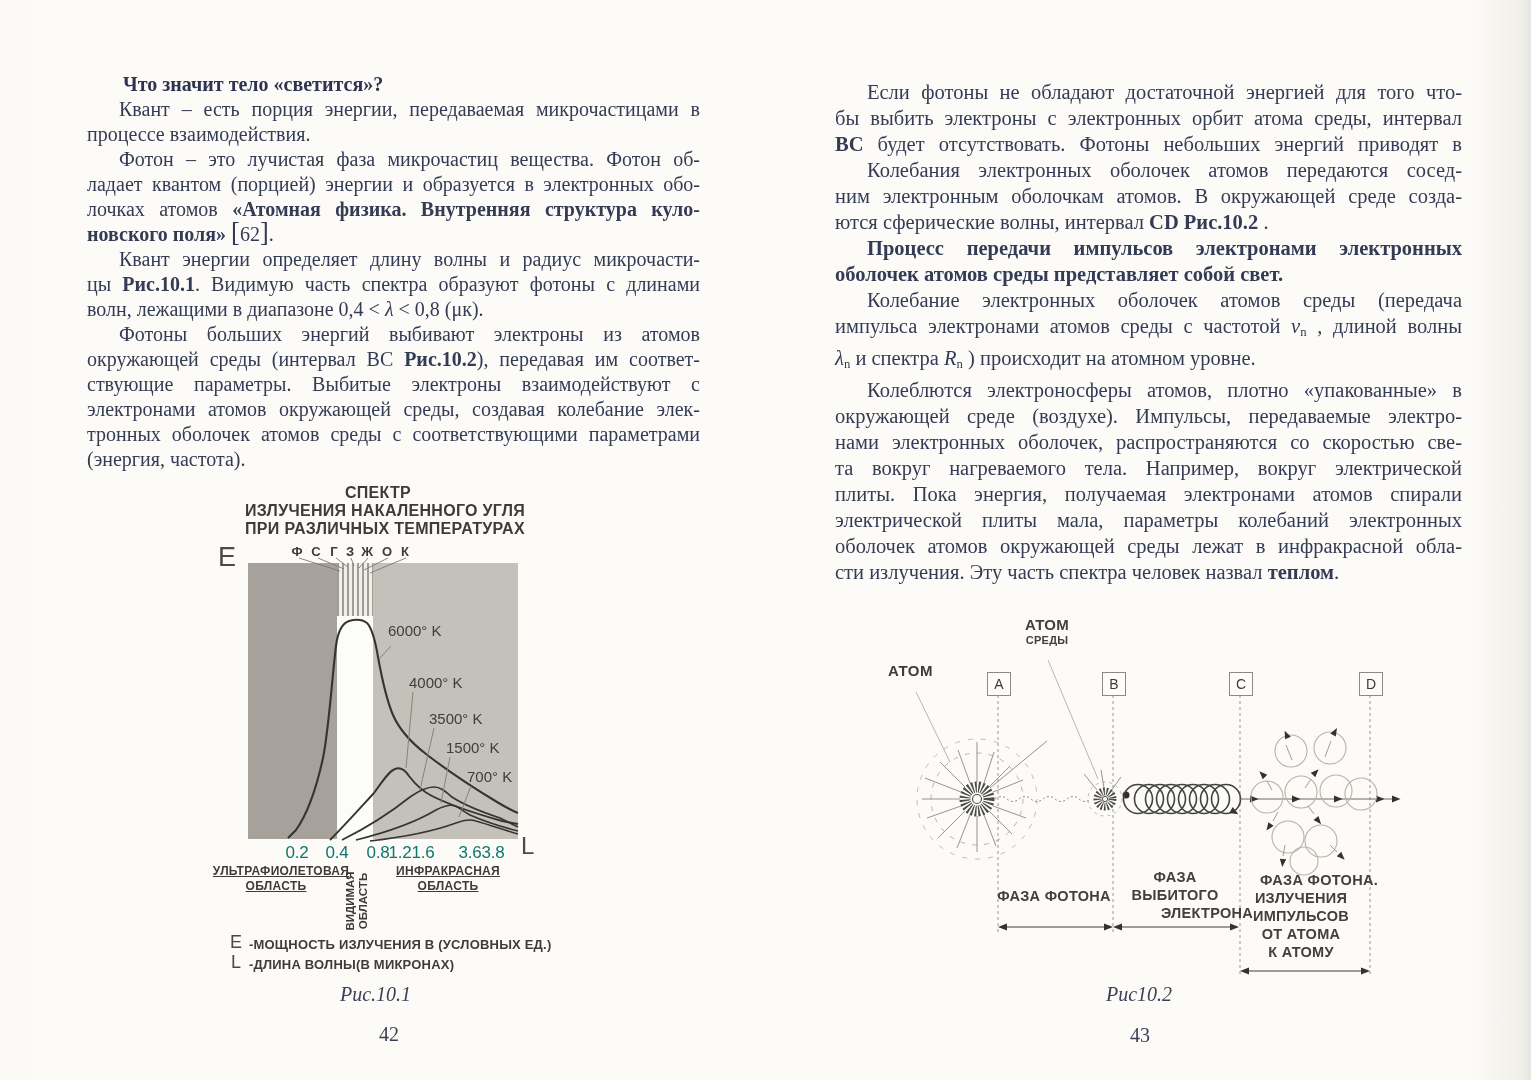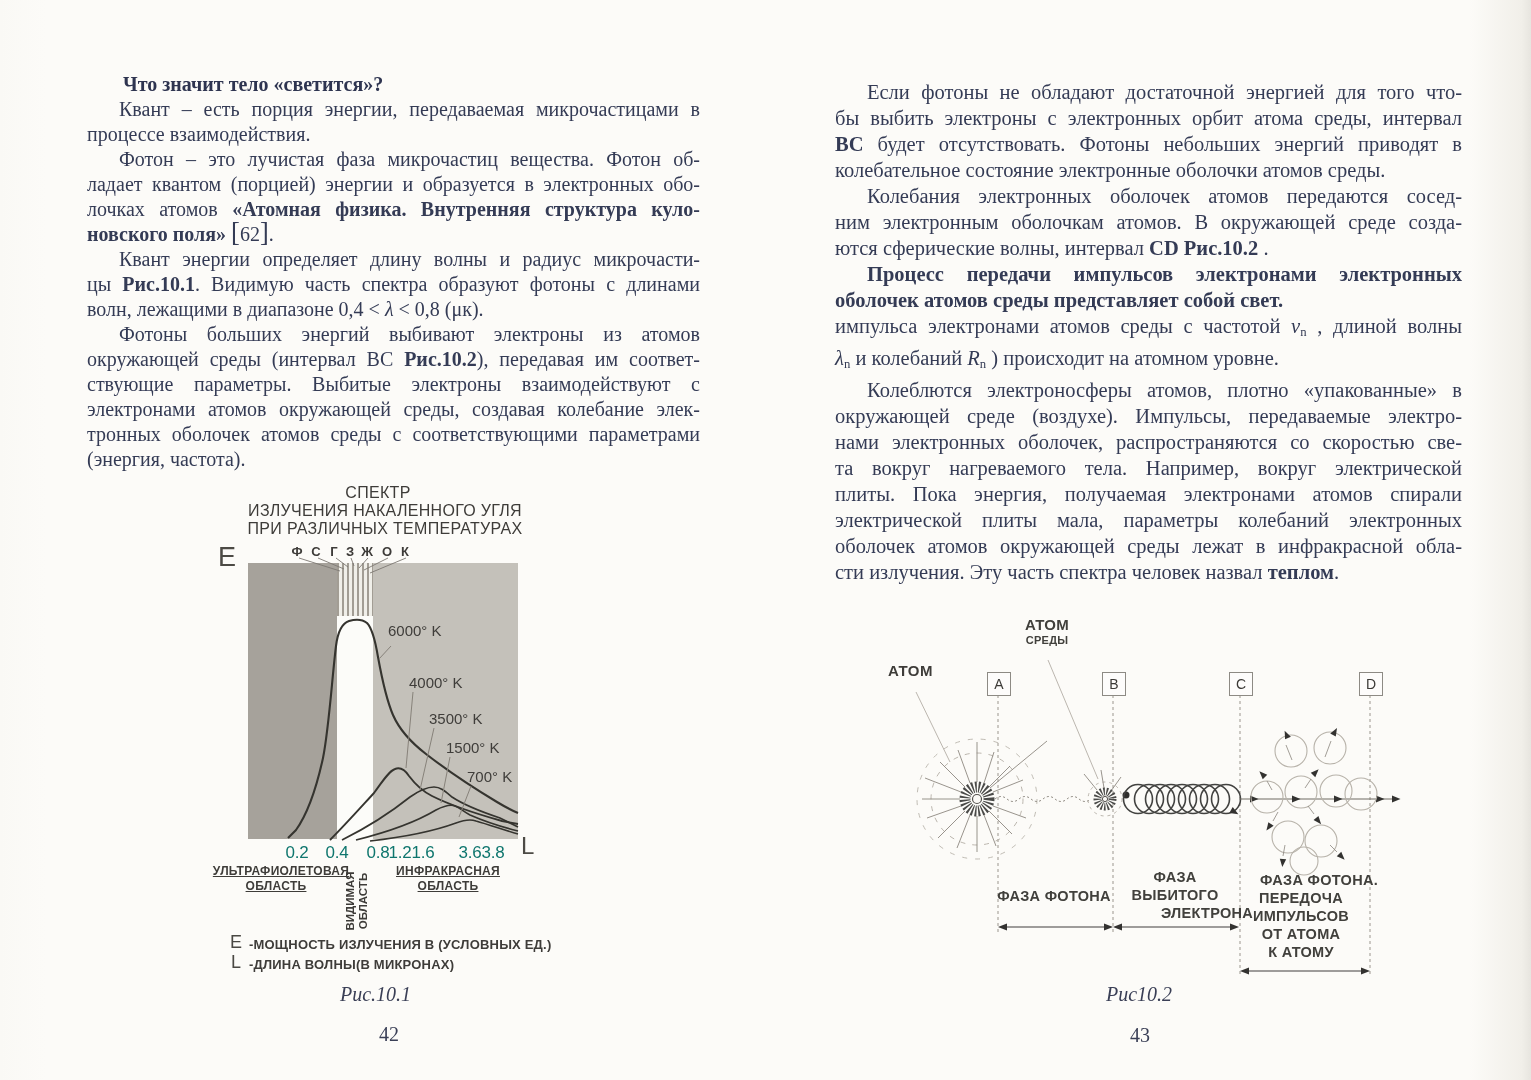--- a/index.html
+++ b/index.html
@@ -16,21 +16,21 @@
   .jst{text-align:justify;text-align-last:justify;}
   .ind{padding-left:32px;}
   .frm{line-height:32px;}
   .b{font-weight:bold;}
   .it{font-style:italic;}
   .sb{font-size:0.62em;vertical-align:-0.22em;}
   .bg{font-size:1.32em;line-height:0;font-weight:400;}
   .heading{font:bold 20px/25px "Liberation Serif", serif;color:#2e3450;padding-left:36px;}
   
   .ftxt{font-family:"Liberation Sans", sans-serif;color:#3e3c39;white-space:nowrap;}
-  .fig-title{font-weight:normal;font-size:16px;letter-spacing:0.3px;transform:translateX(-50%);}
+  .fig-title{font-weight:bold;font-size:16px;letter-spacing:0.3px;transform:translateX(-50%);}
   .spec{font-weight:bold;font-size:13px;transform:translateX(-50%);}
   .tick{font-size:17px;color:#0f766e;transform:translateX(-50%);letter-spacing:-0.2px;}
   .curvelab{font-size:15px;color:#3f3d3a;}
   .region{font-weight:bold;font-size:12px;letter-spacing:0.3px;transform:translateX(-50%);text-decoration:underline;}
   .legend-sym{font-size:18px;color:#4a4843;}
   .legend-t{font-weight:bold;font-size:13px;letter-spacing:0.2px;}
   .axisletter{font-size:27px;color:#4c4a45;}
   .caption{font:italic 20px "Liberation Serif", serif;color:#3a3f56;}
   .pagenum{font:20px "Liberation Serif", serif;color:#3a3f56;}
   .marker-box{position:absolute;width:22px;height:22px;border:1px solid #8d8a84;
@@ -216,28 +216,28 @@
       <div class="tl jst"><span>тронных оболочек атомов среды с соответствующими параметрами</span></div>
       <div class="tl"><span>(энергия, частота).</span></div>
     </div>
 </div>
 
 <div class="col rcol" style="left:835px;top:79px;width:627px;">
   <div>
       <div class="tl jst ind"><span>Если фотоны не обладают достаточной энергией для того что-</span></div>
       <div class="tl jst"><span>бы выбить электроны с электронных орбит атома среды, интервал</span></div>
       <div class="tl jst"><span class="b">ВС</span><span> будет отсутствовать. Фотоны небольших энергий приводят в</span></div>
-      <div class="tl"><span>колебательное состояние электронные оболочки атомов среды.</span></div>
       <div class="tl jst ind"><span>Колебания электронных оболочек атомов передаются сосед-</span></div>
       <div class="tl jst"><span>ним электронным оболочкам атомов. В окружающей среде созда-</span></div>
       <div class="tl"><span>ются сферические волны, интервал </span><span class="b">CD Рис.10.2</span><span> .</span></div>
       <div class="tl jst ind"><span class="b">Процесс передачи импульсов электронами электронных</span></div>
       <div class="tl"><span class="b">оболочек атомов среды представляет собой свет.</span></div>
+      <div class="tl jst ind"><span>Колебание электронных оболочек атомов среды (передача</span></div>
       <div class="tl jst frm"><span>импульса электронами атомов среды с частотой </span><span class="it">ν</span><span class="sb">n</span><span> , длиной волны</span></div>
-      <div class="tl frm"><span class="it">λ</span><span class="sb">n</span><span> и колебаний </span><span class="it">R</span><span class="sb">n</span><span> ) происходит на атомном уровне.</span></div>
+      <div class="tl frm"><span class="it">λ</span><span class="sb">n</span><span> и спектра </span><span class="it">R</span><span class="sb">n</span><span> ) происходит на атомном уровне.</span></div>
       <div class="tl jst ind"><span>Колеблются электроносферы атомов, плотно «упакованные» в</span></div>
       <div class="tl jst"><span>окружающей среде (воздухе). Импульсы, передаваемые электро-</span></div>
       <div class="tl jst"><span>нами электронных оболочек, распространяются со скоростью све-</span></div>
       <div class="tl jst"><span>та вокруг нагреваемого тела. Например, вокруг электрической</span></div>
       <div class="tl jst"><span>плиты. Пока энергия, получаемая электронами атомов спирали</span></div>
       <div class="tl jst"><span>электрической плиты мала, параметры колебаний электронных</span></div>
       <div class="tl jst"><span>оболочек атомов окружающей среды лежат в инфракрасной обла-</span></div>
       <div class="tl"><span>сти излучения. Эту часть спектра человек назвал </span><span class="b">теплом</span><span>.</span></div>
     </div>
 </div>
@@ -298,19 +298,19 @@
 <div class="marker-box" style="left:1229px;top:672px;">C</div>
 <div class="marker-box" style="left:1359px;top:672px;">D</div>
 
 <div class="abs ftxt phase" style="left:1054px;top:888px;">ФАЗА ФОТОНА</div>
 
 <div class="abs ftxt phase" style="left:1175px;top:869px;">ФАЗА</div>
 <div class="abs ftxt phase" style="left:1175px;top:887px;">ВЫБИТОГО</div>
 <div class="abs ftxt phase" style="left:1171px;top:905px;margin-left:36px;">ЭЛЕКТРОНА</div>
 
 <div class="abs ftxt phase" style="left:1301px;top:872px;padding-left:36px;">ФАЗА ФОТОНА.</div>
-<div class="abs ftxt phase" style="left:1301px;top:890px;">ПЕРЕДОЧА</div>
+<div class="abs ftxt phase" style="left:1301px;top:890px;">ИЗЛУЧЕНИЯ</div>
 <div class="abs ftxt phase" style="left:1301px;top:908px;">ИМПУЛЬСОВ</div>
 <div class="abs ftxt phase" style="left:1301px;top:926px;">ОТ АТОМА</div>
 <div class="abs ftxt phase" style="left:1301px;top:944px;">К АТОМУ</div>
 
 <div class="abs caption" style="left:1106px;top:983px;">Рис10.2</div>
 <div class="abs pagenum" style="left:1130px;top:1024px;">43</div>
 
 </body></html>

